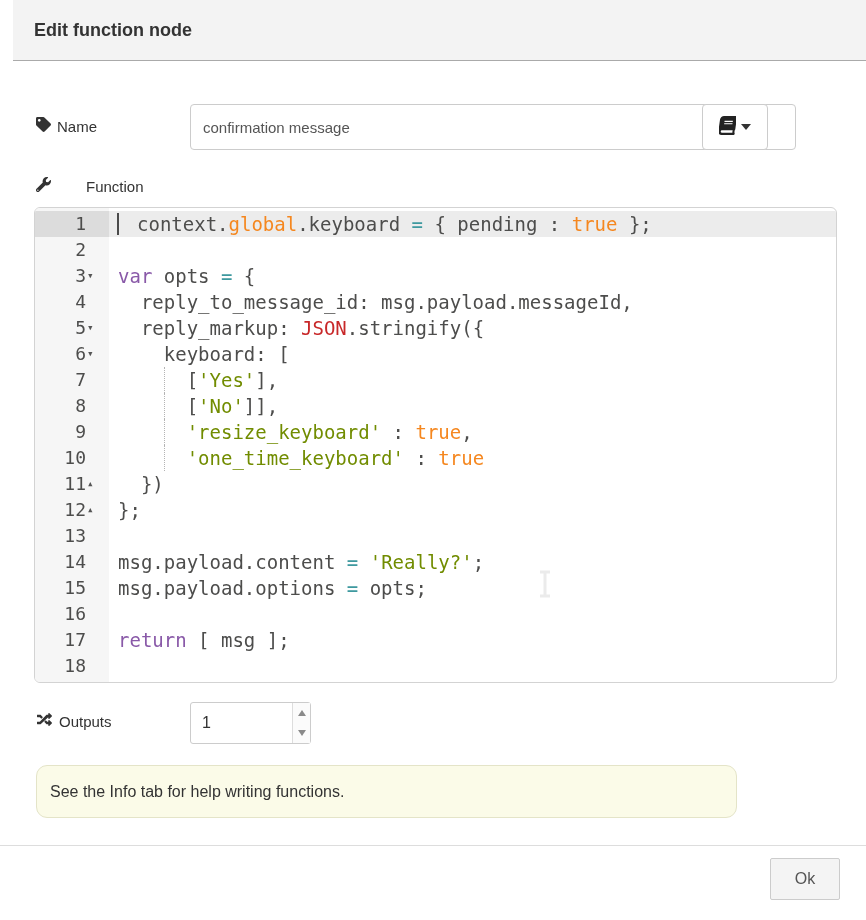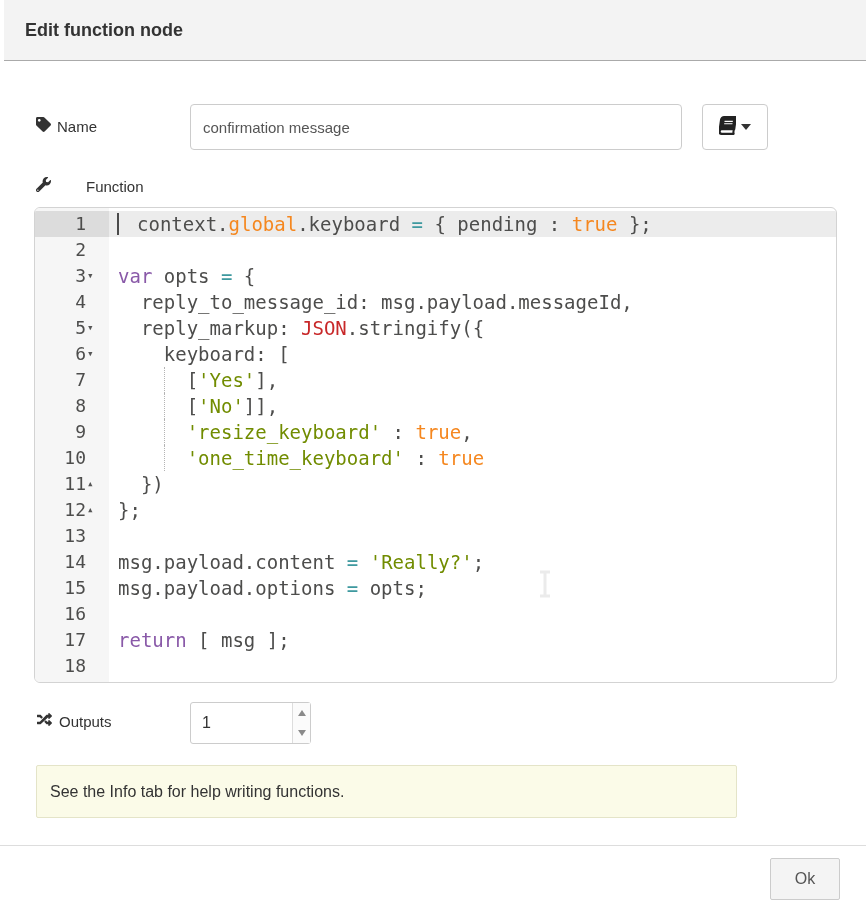--- a/index.html
+++ b/index.html
@@ -2,37 +2,37 @@
 <html style="--code_default: #4d4d4c; --keyword_purple: #8959a8; --constant_orange: #f5871f; --string_green: #718c00; --operator_teal: #3e999f; --class_red: #c82829; --gutter_bg: #f6f6f6; --active_line: #ececec; --active_gutter: #dcdcdc; --tip_bg: #fbfbe8; --header_bg: #f3f3f3;"><head>
 <meta charset="utf-8">
 <style>
   html,body{margin:0;padding:0;}
   body{
     width:866px;height:920px;position:relative;background:#fff;
     font-family:"Liberation Sans",sans-serif;color:#333;overflow:hidden;
   }
   
   .dlg-header{
-    position:absolute;top:0;left:4px;right:0;height:61px;
+    position:absolute;top:0;left:13px;right:0;height:61px;
     background:#f3f3f3;border-bottom:1px solid #aaa;
     display:flex;align-items:center;padding-left:21px;box-sizing:border-box;
   }
   .dlg-header .title{font-size:18px;font-weight:bold;color:#333;}
   
   .row-label{position:absolute;font-size:15px;color:#333;display:flex;align-items:center;gap:6px;}
   .row-label svg{flex:none;}
   #name-label{left:36px;top:117px;}
   #function-label{left:36px;top:177px;gap:35px;}
   #outputs-label{left:36px;top:712px;}
   .text-input{
     position:absolute;box-sizing:border-box;border:1px solid #ccc;border-radius:4px;
     font-family:"Liberation Sans",sans-serif;font-size:15px;color:#555;
     padding:0 12px;background:#fff;outline:none;
   }
-  #name-input{left:190px;top:104px;width:492px;height:46px;}
+  #name-input{left:190px;top:104px;width:606px;height:46px;}
   .lib-button{
     position:absolute;left:702px;top:104px;width:66px;height:46px;box-sizing:border-box;
     background:#fff;border:1px solid #ccc;border-radius:4px;
     display:flex;align-items:center;justify-content:center;gap:5px;cursor:pointer;
   }
   .lib-button .caret{width:0;height:0;border-left:5px solid transparent;border-right:5px solid transparent;border-top:6px solid #333;}
   
   .editor{
     position:absolute;left:34px;top:207px;width:803px;height:476px;box-sizing:border-box;
     border:1px solid #d3d3d3;border-radius:6px;background:#fff;overflow:hidden;
@@ -60,21 +60,21 @@
     border:1px solid #ccc;border-radius:3px;background:#fff;display:flex;}
   .spinner-wrap input{flex:1;border:none;outline:none;font-size:16px;color:#333;
     font-family:"Liberation Sans",sans-serif;padding-left:11px;width:80px;background:transparent;}
   .spin-btns{flex:none;width:17px;border-left:1px solid #ddd;display:flex;flex-direction:column;}
   .spin-btn{flex:1;display:flex;align-items:center;justify-content:center;cursor:pointer;background:#fbfbfb;}
   .spin-btn .tri-up{width:0;height:0;border-left:4px solid transparent;border-right:4px solid transparent;border-bottom:6px solid #8a8a8a;}
   .spin-btn .tri-down{width:0;height:0;border-left:4px solid transparent;border-right:4px solid transparent;border-top:6px solid #8a8a8a;}
   
   .info-tip{
     position:absolute;left:36px;top:765px;width:701px;height:53px;box-sizing:border-box;
-    background:var(--tip_bg,#fbfbe8);border:1px solid #e4e4c8;border-radius:2px;
+    background:var(--tip_bg,#fbfbe8);border:1px solid #e4e4c8;border-radius:11px;
     display:flex;align-items:center;padding-left:13px;font-size:16px;color:#333;
   }
   
   .footer-sep{position:absolute;left:0;right:0;top:845px;border-top:1px solid #ddd;}
   .btn-tray{position:absolute;top:858px;right:26px;display:flex;gap:12px;align-items:flex-end;}
   .btn{
     height:42px;box-sizing:border-box;background:#f4f4f4;border:1px solid #ccc;border-radius:2px;
     font-family:"Liberation Sans",sans-serif;font-size:16px;color:#555;
     display:flex;align-items:center;justify-content:center;cursor:pointer;padding:0 21px;
   }

